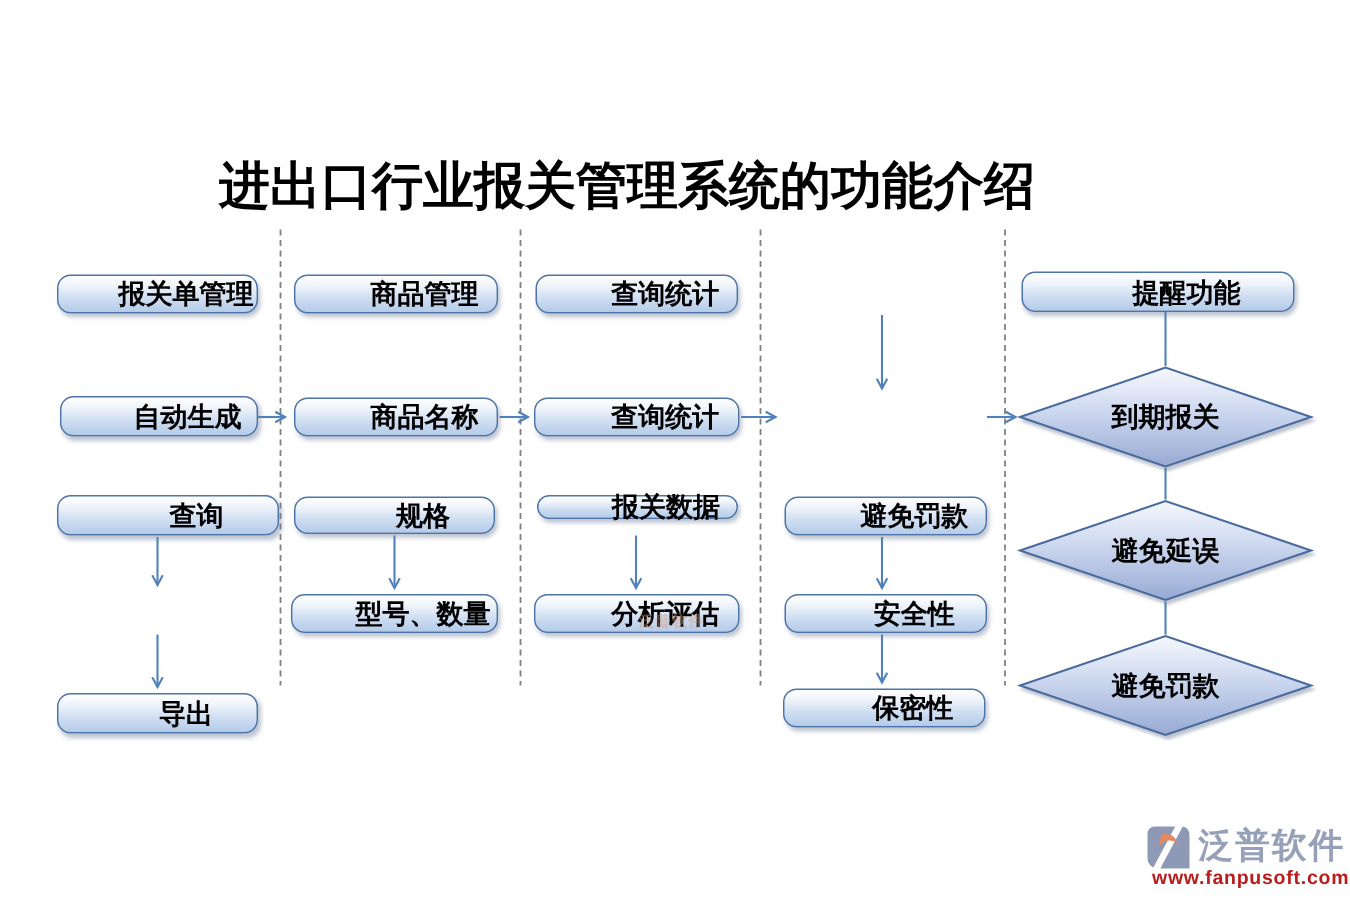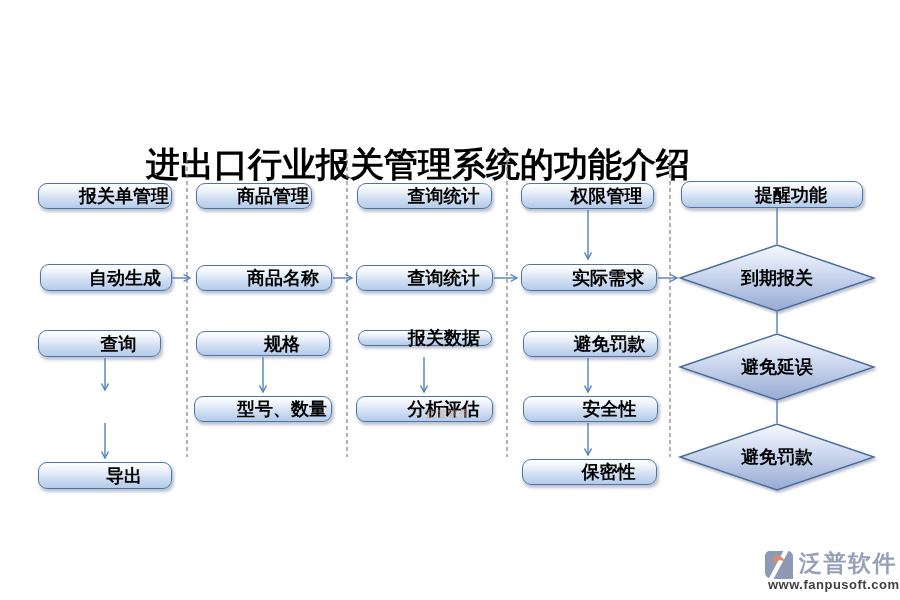--- a/index.html
+++ b/index.html
@@ -1,36 +1,36 @@
 <!DOCTYPE html>
 <html><head>
 <meta charset="utf-8">
 <style>
   html,body{margin:0;padding:0;background:#fff;}
   #stage{position:relative;width:900px;height:600px;background:#ffffff;overflow:hidden;
          font-family:"Liberation Sans","DejaVu Sans",sans-serif;}
   #title{position:absolute;left:0;top:101px;width:836px;text-align:center;
-         font-size:34px;font-weight:700;color:#000;letter-spacing:0px;margin-top:41px;}
+         font-size:34px;font-weight:700;color:#000;letter-spacing:0px;}
   .node{position:absolute;box-sizing:border-box;
         border:1.5px solid #4c74a8;border-radius:9px;
         background:linear-gradient(180deg,#ffffff 0%,#eef3fa 28%,#cfdef2 62%,#b4cbe9 100%);
         box-shadow:1.5px 2.5px 3px rgba(110,125,150,.45), inset 0 1px 0 rgba(255,255,255,.9);
         display:flex;align-items:center;justify-content:center;
         font-size:18px;font-weight:700;color:#000;white-space:nowrap;padding-left:38px;}
   .dlabel{position:absolute;display:flex;align-items:center;justify-content:center;
         font-size:18px;font-weight:700;color:#000;white-space:nowrap;}
   svg.layer{position:absolute;left:0;top:0;}
   #watermark{position:absolute;left:426px;top:407px;font-size:10px;font-weight:700;
         color:rgba(214,150,112,0.45);letter-spacing:1px;}
   #logo{position:absolute;left:764px;top:548px;width:132px;height:50px;}
   #logo .icon{position:absolute;left:0;top:2px;}
   #logo .name{position:absolute;left:35px;top:0px;font-size:23px;font-weight:700;
         color:#96a0b8;letter-spacing:1.5px;white-space:nowrap;}
   #logo .url{position:absolute;left:4px;top:29px;font-size:13px;font-weight:700;
-        color:#404040;letter-spacing:0.5px;white-space:nowrap;}
+        color:#b91c1c;letter-spacing:0.5px;white-space:nowrap;}
 </style>
 </head>
 <body>
 
 <div id="stage">
 
   <div id="title">进出口行业报关管理系统的功能介绍</div>
 
   <svg class="layer" width="900" height="600" viewBox="0 0 900 600">
     <defs>
@@ -69,35 +69,33 @@
     <line x1="777" y1="312" x2="777" y2="333" stroke="#4f81bd" stroke-width="1.4"></line>
     <line x1="777" y1="401" x2="777" y2="423" stroke="#4f81bd" stroke-width="1.4"></line>
 
     <polygon points="680,278 777,245 874,278 777,311" fill="url(#diamondGrad)" stroke="#4a6b9d" stroke-width="1.4" filter="url(#ds)"></polygon>
     <polygon points="680,367 777,334 874,367 777,400" fill="url(#diamondGrad)" stroke="#4a6b9d" stroke-width="1.4" filter="url(#ds)"></polygon>
     <polygon points="680,457 777,424 874,457 777,490" fill="url(#diamondGrad)" stroke="#4a6b9d" stroke-width="1.4" filter="url(#ds)"></polygon>
   </svg>
 
   <div class="node" style="left:38px;top:183px;width:134px;height:26px">报关单管理</div>
   <div class="node" style="left:40px;top:264px;width:132px;height:27px">自动生成</div>
-  <div class="node" style="left:38px;top:330px;width:123px;height:27px">查询</div>
+  <div class="node" style="left:38px;top:330px;width:148px;height:27px">查询</div>
   <div class="node" style="left:38px;top:462px;width:134px;height:27px">导出</div>
 
-  <div class="node" style="left:196px;top:183px;width:116px;height:26px">商品管理</div>
+  <div class="node" style="left:196px;top:183px;width:136px;height:26px">商品管理</div>
   <div class="node" style="left:196px;top:265px;width:136px;height:26px">商品名称</div>
   <div class="node" style="left:196px;top:331px;width:134px;height:25px">规格</div>
   <div class="node" style="left:194px;top:396px;width:138px;height:26px">型号、数量</div>
 
   <div class="node" style="left:357px;top:183px;width:135px;height:26px">查询统计</div>
   <div class="node" style="left:356px;top:265px;width:137px;height:26px">查询统计</div>
   <div class="node" style="left:358px;top:330px;width:134px;height:16px">报关数据</div>
   <div class="node" style="left:356px;top:396px;width:137px;height:26px">分析评估</div>
 
-  <div class="node" style="left:521px;top:183px;width:133px;height:26px">权限管理</div>
-  <div class="node" style="left:521px;top:264px;width:136px;height:27px">实际需求</div>
   <div class="node" style="left:523px;top:331px;width:135px;height:26px">避免罚款</div>
   <div class="node" style="left:523px;top:396px;width:135px;height:26px">安全性</div>
   <div class="node" style="left:522px;top:459px;width:135px;height:26px">保密性</div>
 
   <div class="node" style="left:681px;top:181px;width:182px;height:27px">提醒功能</div>
   <div class="dlabel" style="left:697px;top:265px;width:160px;height:26px">到期报关</div>
   <div class="dlabel" style="left:697px;top:354px;width:160px;height:26px">避免延误</div>
   <div class="dlabel" style="left:697px;top:444px;width:160px;height:26px">避免罚款</div>
 
   <div id="watermark">泛普软件</div>

